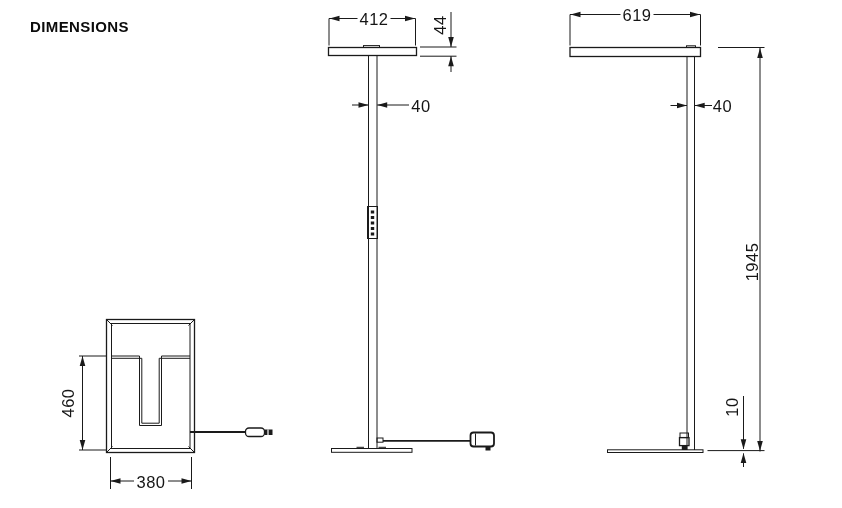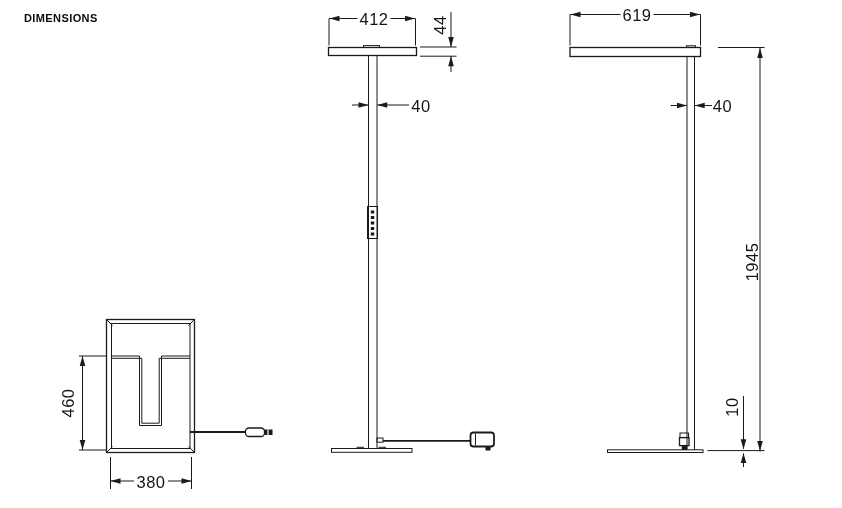--- a/index.html
+++ b/index.html
@@ -8,22 +8,22 @@
     width: 842px;
     height: 508px;
     background: #ffffff;
     font-family: "Liberation Sans", sans-serif;
     overflow: hidden;
   }
   .page-title {
     position: absolute;
     left: 22px;
     top: 10px;
-    margin: 2px;
-    font-size: 11px;
+    margin: 8px;
+    font-size: 15px;
     font-weight: 700;
     letter-spacing: 0.4px;
     color: #0b0b0b;
     font-family: "Liberation Sans", sans-serif;
   }
   svg { position: absolute; left: 0; top: 0; }
   .ln   { stroke: #1a1a1a; fill: none; }
   .thin { stroke-width: 1; }
   .mid  { stroke-width: 1.3; }
   .fat  { stroke-width: 1.8; }

